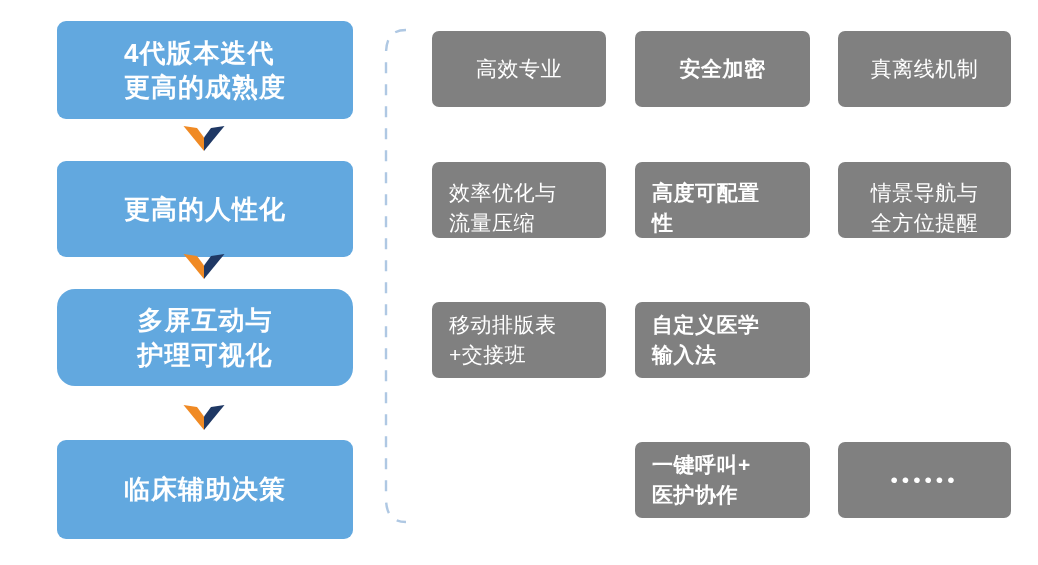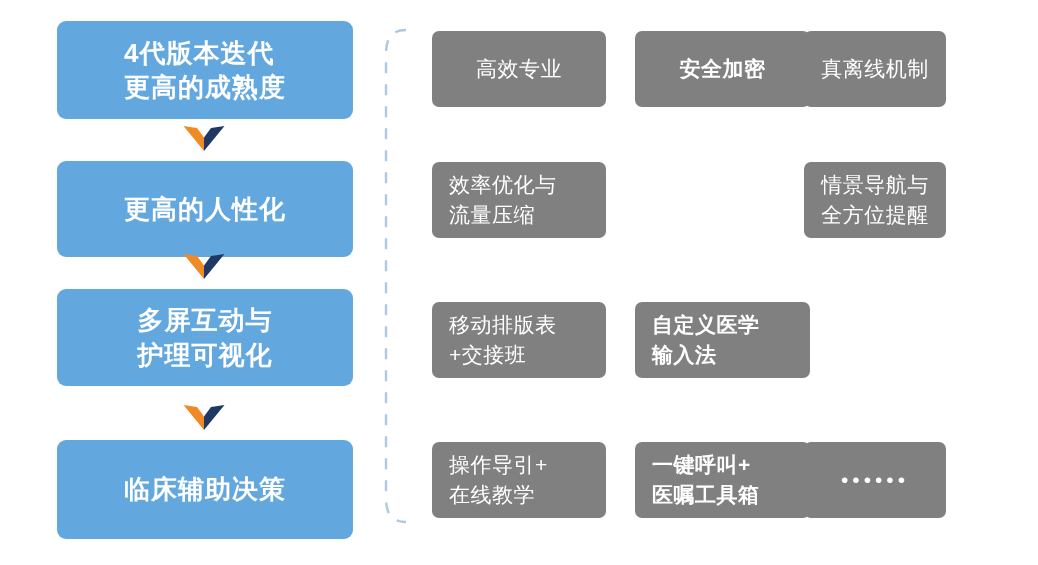--- a/index.html
+++ b/index.html
@@ -31,21 +31,21 @@
     color: #ffffff;
     font-size: 26px;
     font-weight: bold;
     line-height: 1.32;
     letter-spacing: 1px;
     white-space: pre-line;
     user-select: none;
   }
   .stage-box.s1 { left: 57px;  top: 21px;  width: 296px; height: 98px; }
   .stage-box.s2 { left: 57px;  top: 161px; width: 296px; height: 96px; }
-  .stage-box.s3 { left: 57px;  top: 289px; width: 296px; height: 97px; }
+  .stage-box.s3 { left: 57px;  top: 289px; width: 296px; height: 97px; border-radius: 18px; }
   .stage-box.s4 { left: 57px;  top: 440px; width: 296px; height: 99px; }
 
   
   .chevron {
     position: absolute;
     width: 42px;
     height: 30px;
   }
   .chevron.a1 { left: 183px; top: 125px; }
   .chevron.a2 { left: 183px; top: 253px; }
@@ -75,25 +75,25 @@
     align-items: center;
     white-space: pre-line;
     user-select: none;
   }
   .feature-tile.align-center { justify-content: center; text-align: center; }
   .feature-tile.align-left   { justify-content: flex-start; text-align: left; }
 
   
   .col-1 { left: 432px; width: 174px; }
   .col-2 { left: 635px; width: 175px; font-weight: bold; }
-  .col-3 { left: 804px; width: 142px; }
+  .col-3 { left: 838px; width: 173px; }
 
   
   .row-1 { top: 31px;  height: 76px; }
-  .row-2 { top: 162px; height: 76px; }
+  .row-2 { top: 162px; height: 76px; align-items: flex-end; }
   .row-3 { top: 302px; height: 76px; }
   .row-4 { top: 442px; height: 76px; }
 
   .dots-cell {
     letter-spacing: 4px;
     font-size: 21px;
   }
 </style>
 </head>
 <body>
@@ -144,39 +144,39 @@
     <span>安全加密</span>
   </div>
   <div class="feature-tile col-3 row-1 align-center">
     <span>真离线机制</span>
   </div>
 
   <div class="feature-tile col-1 row-2 align-left">
     <span>效率优化与
 流量压缩</span>
   </div>
+  <div class="feature-tile col-2 row-2 align-left">
+    <span>高度可配置
+性</span>
+  </div>
   <div class="feature-tile col-3 row-2 align-center">
     <span>情景导航与
 全方位提醒</span>
   </div>
 
   <div class="feature-tile col-1 row-3 align-left">
     <span>移动排版表
 +交接班</span>
   </div>
   <div class="feature-tile col-2 row-3 align-left">
     <span>自定义医学
 输入法</span>
   </div>
 
-  <div class="feature-tile col-1 row-4 align-left">
-    <span>操作导引+
-在线教学</span>
-  </div>
   <div class="feature-tile col-2 row-4 align-left">
     <span>一键呼叫+
-医嘱工具箱</span>
+医护协作</span>
   </div>
   <div class="feature-tile col-3 row-4 align-center">
     <span class="dots-cell">••••••</span>
   </div>
 
 </div>
 
 </body></html>

